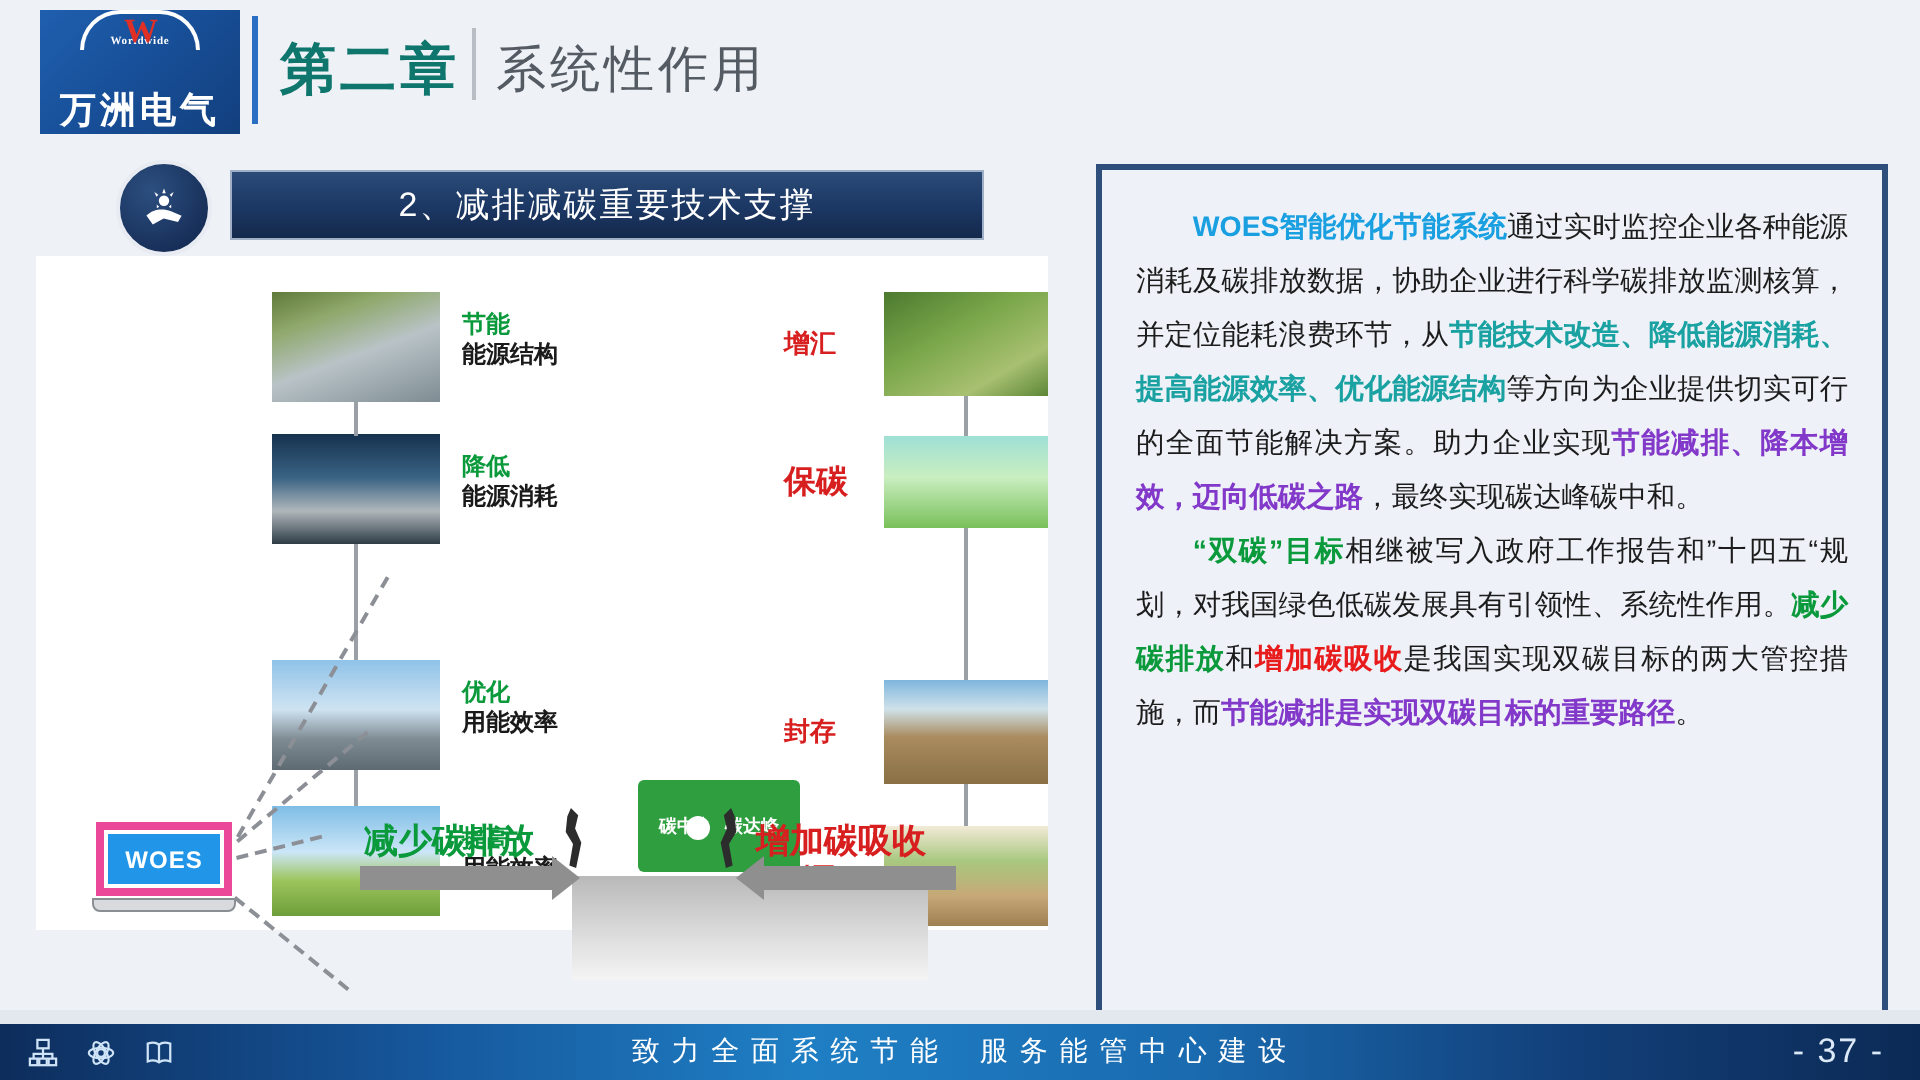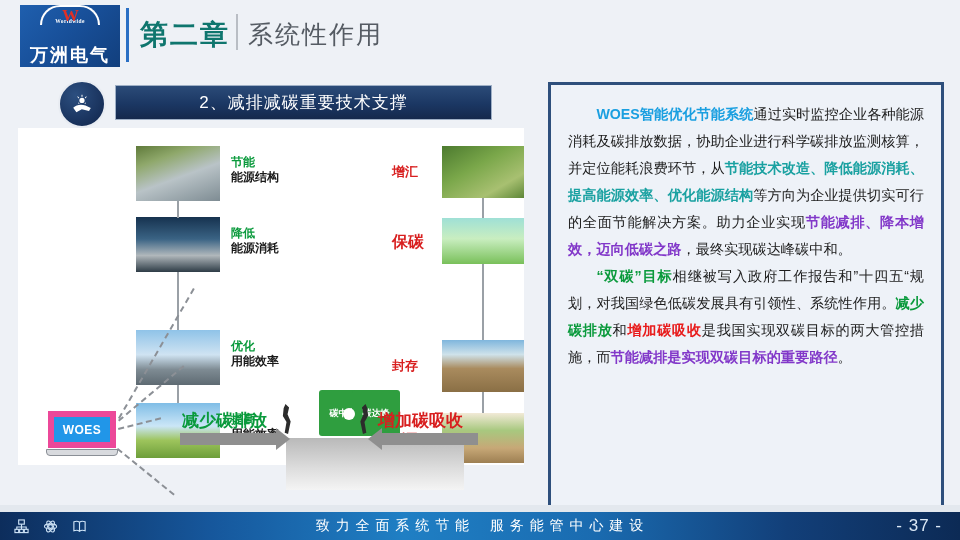--- a/index.html
+++ b/index.html
@@ -51,21 +51,21 @@
   
   .diagram{position:absolute;left:18px;top:128px;width:506px;height:337px;background:#fff;}
   .dg-img{position:absolute;background:#c9d2da;background-size:cover;background-position:center;}
   .dg-label{position:absolute;font-size:12px;font-weight:bold;line-height:15px;text-align:left;}
   .lb-green{color:#0a9a3c;}
   .lb-black{color:#1a1a1a;}
   .lb-red{color:#d81f1f;}
 
   .laptop{position:absolute;left:28px;top:283px;width:72px;height:50px;}
   .lt-screen{position:absolute;left:2px;top:0;width:68px;height:37px;background:#fff;
-    border:6px solid #ec4899;box-sizing:border-box;display:flex;align-items:center;justify-content:center;}
+    border:4px solid #ec4899;box-sizing:border-box;display:flex;align-items:center;justify-content:center;}
   .lt-inner{width:56px;height:25px;background:#2196e8;display:flex;align-items:center;justify-content:center;
     color:#fff;font-size:12px;font-weight:bold;letter-spacing:.5px;}
   .lt-base{position:absolute;left:0;top:38px;width:72px;height:7px;background:#d8dade;
     border:1px solid #8a8f96;border-radius:0 0 4px 4px;box-sizing:border-box;}
 
   .puzzle{position:absolute;width:48px;height:46px;background:#2f9e3f;
     display:flex;align-items:center;justify-content:center;color:#fff;font-size:9px;
     font-weight:bold;line-height:11px;text-align:center;}
   .ground{position:absolute;left:268px;top:310px;width:178px;height:52px;
     background:linear-gradient(180deg,#b9b9b9 0%,#dedede 60%,#f4f4f4 100%);}

